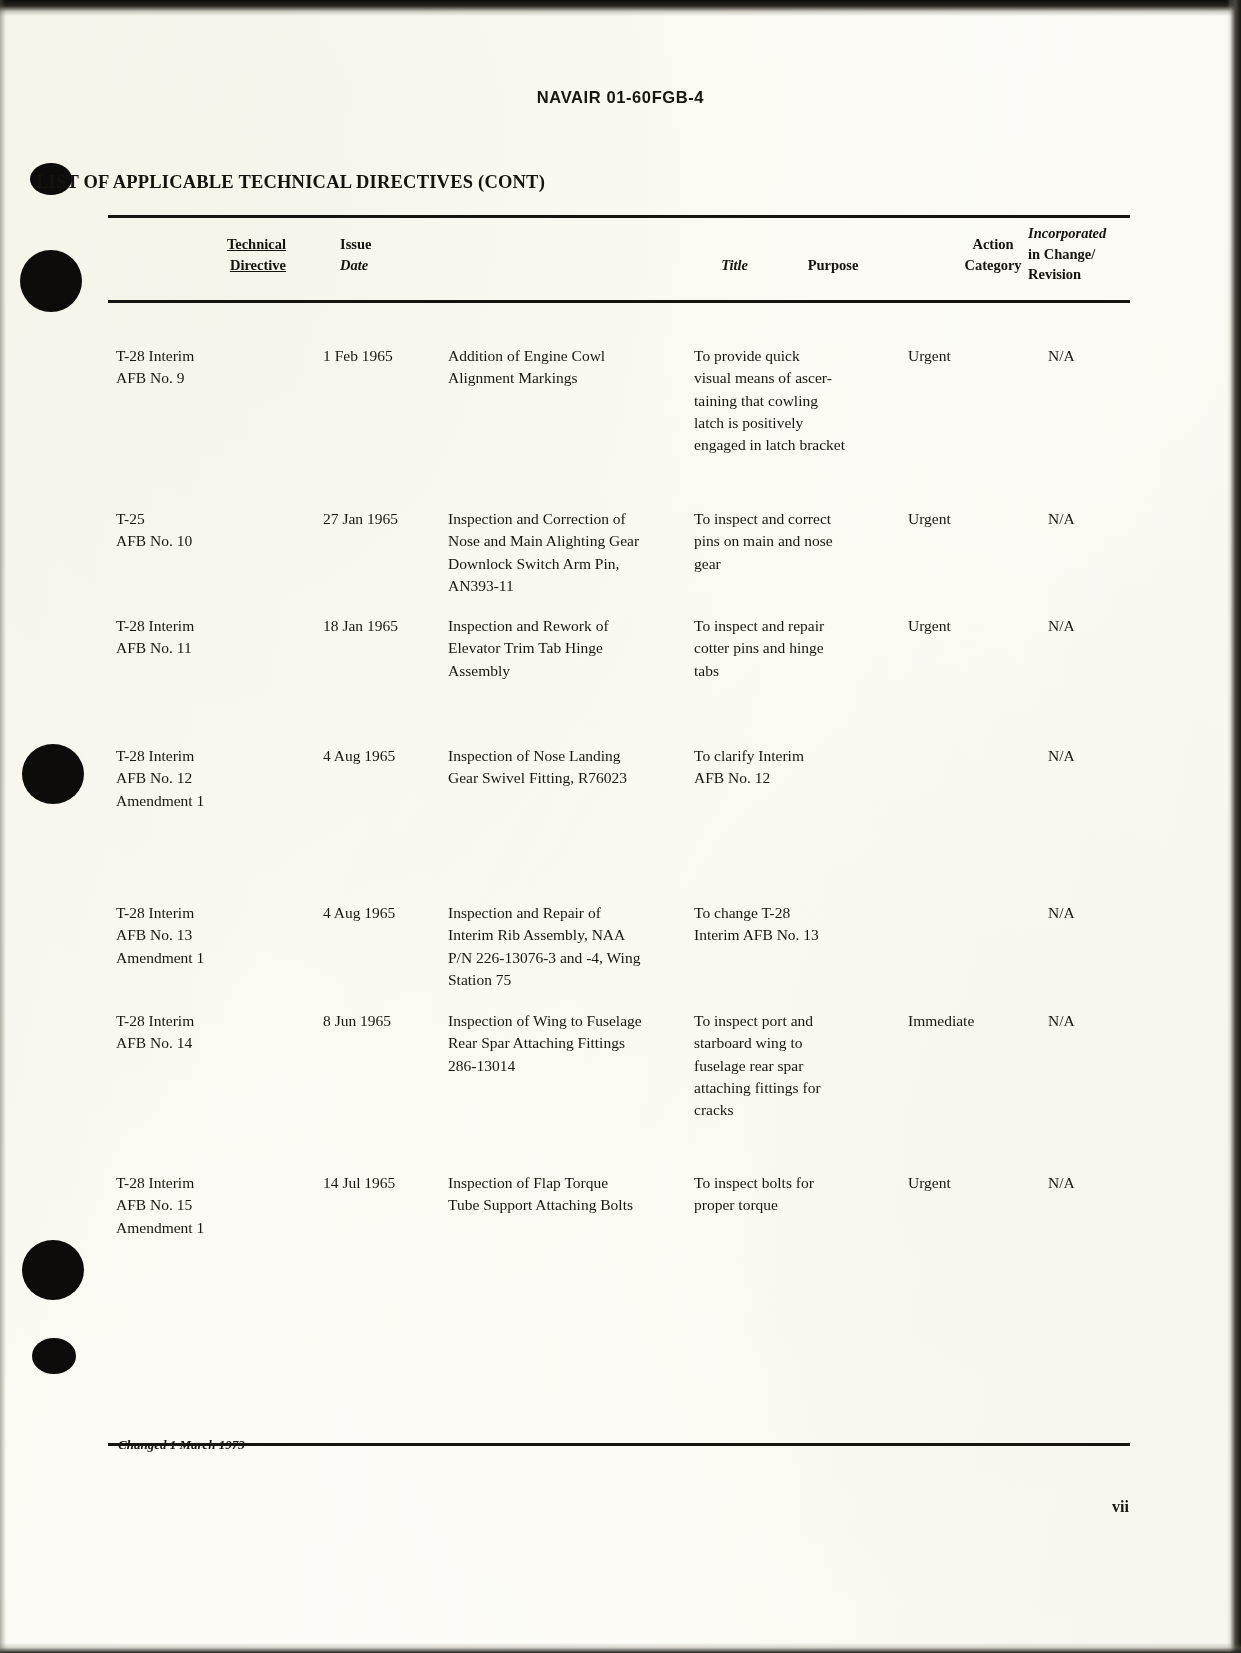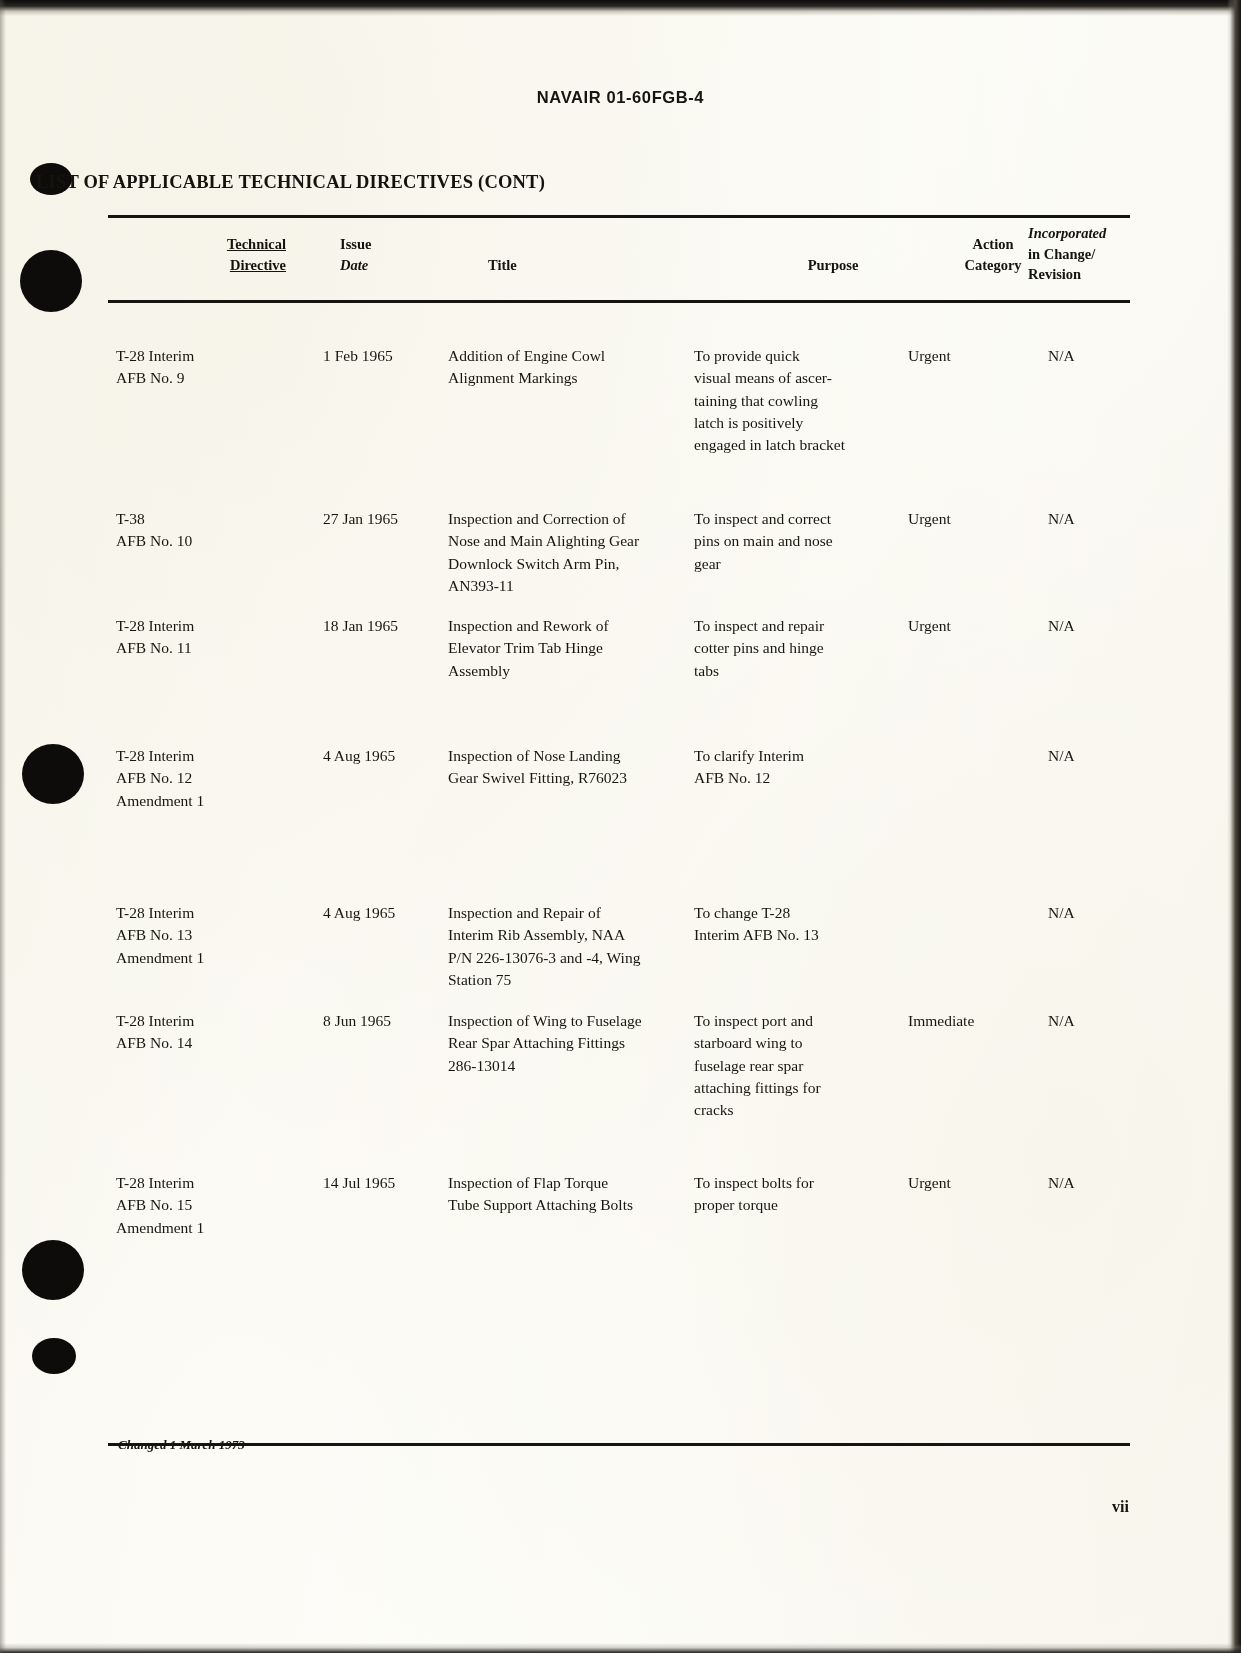--- a/index.html
+++ b/index.html
@@ -103,21 +103,21 @@
     position: absolute;
     font-size: 14.5px;
     font-weight: bold;
     line-height: 1.42;
     color: #14130e;
   }
   .th .it { font-style: italic; }
 
   .th-tech    { left: 8px;   top: 6px;  width: 170px; text-align: right; text-decoration: underline; }
   .th-issue   { left: 232px; top: 6px;  width: 150px; text-align: left; }
-  .th-title   { left: 380px; top: 27px; width: 260px; text-align: left; }
+  .th-title   { left: 380px; top: 27px; width: 260px; text-align: right; font-style: italic; }
   .th-purpose { left: 620px; top: 27px; width: 210px; text-align: center; }
   .th-action  { left: 810px; top: 6px;  width: 150px; text-align: center; }
   .th-incorp  { left: 920px; top: -5px; width: 200px; text-align: left; }
 
   
   .row { position: absolute; left: 0; width: 1022px; }
   .cell {
     position: absolute;
     font-size: 15.5px;
     line-height: 1.44;
@@ -204,21 +204,21 @@
 Alignment Markings</div>
           <div class="cell c-purpose">To provide quick
 visual means of ascer-
 taining that cowling
 latch is positively
 engaged in latch bracket</div>
           <div class="cell c-action">Urgent</div>
           <div class="cell c-incorp">N/A</div>
         </div>
         <div class="row" style="top: 280px;">
-          <div class="cell c-tech">T-38
+          <div class="cell c-tech">T-25
 AFB No. 10</div>
           <div class="cell c-date">27 Jan 1965</div>
           <div class="cell c-title">Inspection and Correction of
 Nose and Main Alighting Gear
 Downlock Switch Arm Pin,
 AN393-11</div>
           <div class="cell c-purpose">To inspect and correct
 pins on main and nose
 gear</div>
           <div class="cell c-action">Urgent</div>

